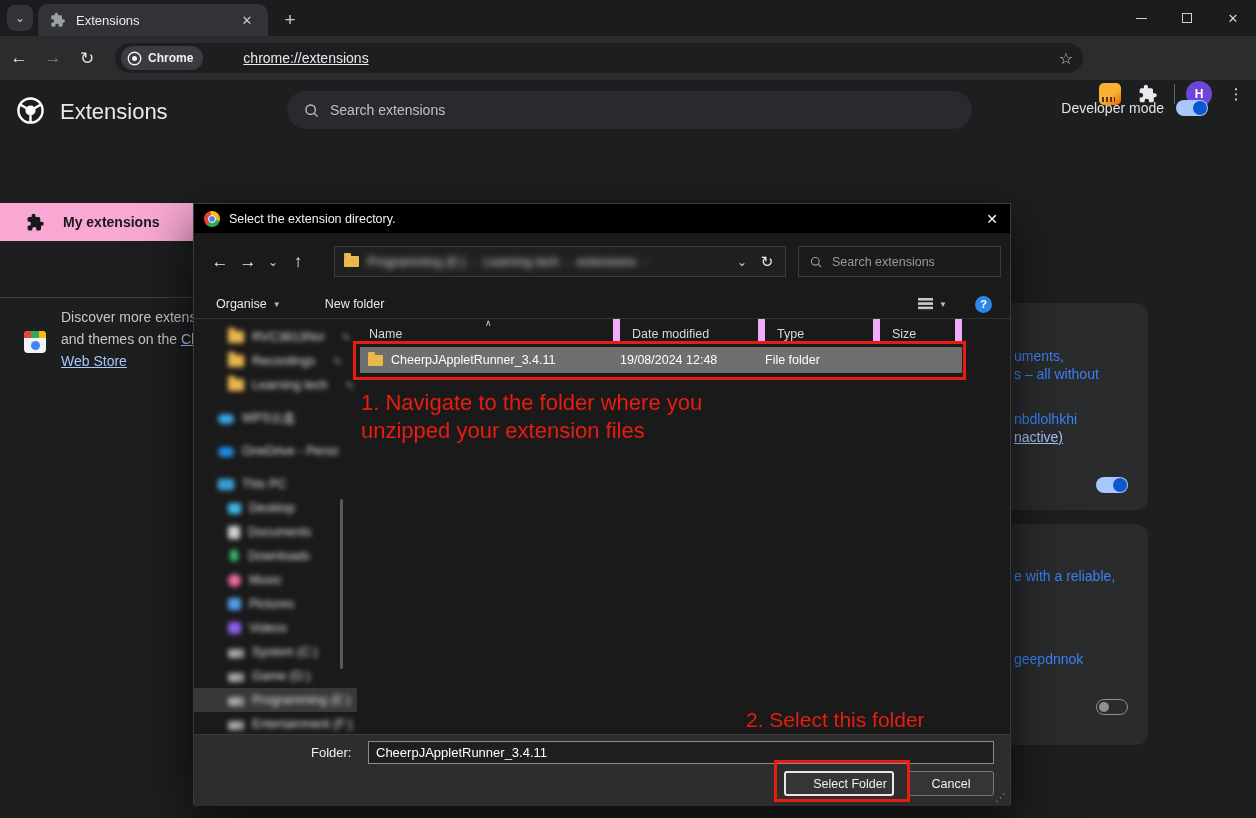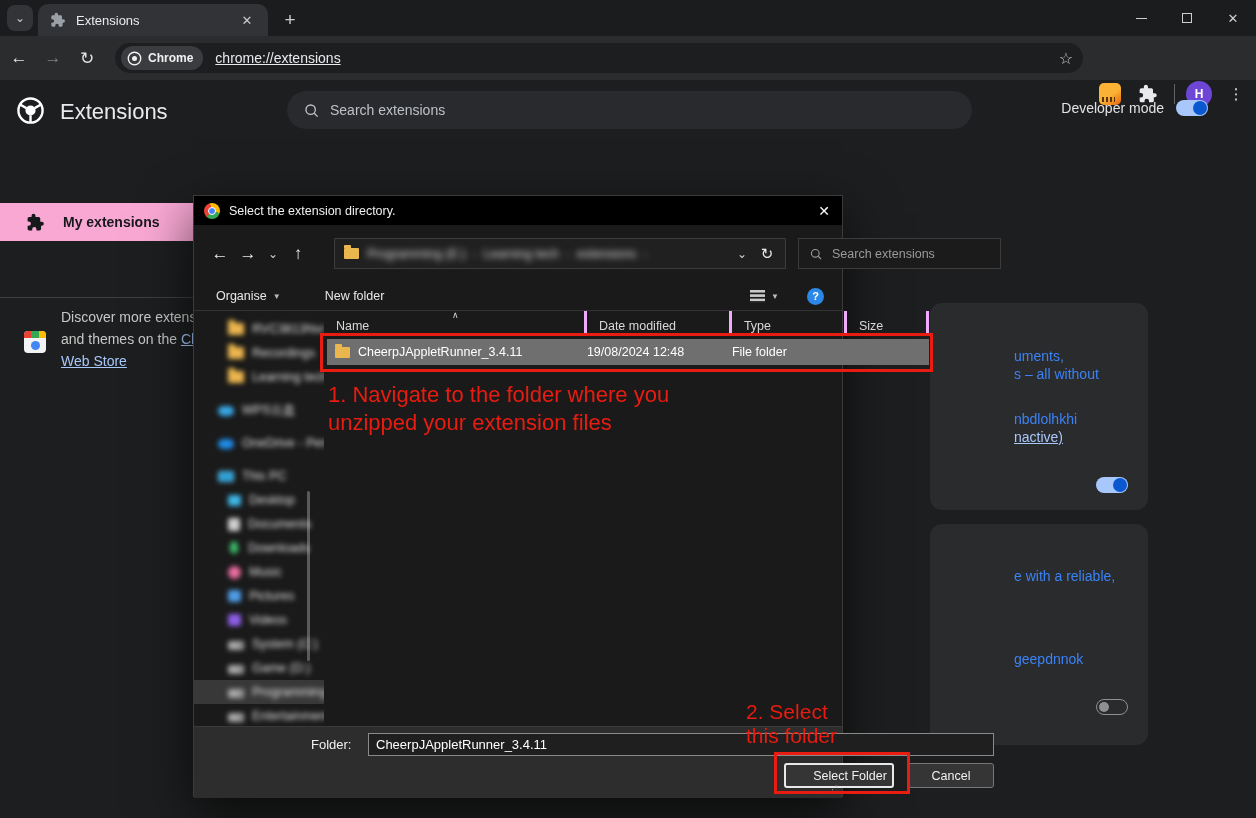--- a/index.html
+++ b/index.html
@@ -17,21 +17,21 @@
   .tab .tab-close { margin-left:auto; color:#c9c9c9; font-size:13px; width:18px; height:18px; display:flex; align-items:center; justify-content:center; border-radius:50%; }
   .newtab { position:absolute; left:278px; top:8px; width:24px; height:24px; color:#c9c9c9; font-size:19px; display:flex; align-items:center; justify-content:center; }
   .wincontrols { position:absolute; right:0; top:0; height:36px; display:flex; }
   .winbtn { width:46px; height:36px; display:flex; align-items:center; justify-content:center; color:#cfcfcf; font-size:13px; }
   .ic-min { width:11px; height:1px; background:#cfcfcf; display:inline-block; }
   .ic-max { width:10px; height:10px; border:1px solid #cfcfcf; display:inline-block; }
 
   .toolbar { position:absolute; left:0; top:36px; width:100%; height:44px; background:#2b2c2e; display:flex; align-items:center; }
   .navbtn { width:30px; height:30px; display:flex; align-items:center; justify-content:center; font-size:17px; color:#e4e4e4; margin-left:4px; }
   .navbtn.dim { color:#7e8083; }
-  .omnibox { position:absolute; left:115px; top:7px; width:968px; height:30px; background:#1d1e20; border-radius:15px; display:flex; align-items:center; }
+  .omnibox { position:absolute; left:115px; top:7px; width:968px; height:30px; background:#1d1e20; border-radius:15px; display:flex; align-items:center;gap:28px; }
   .chrome-chip { height:24px; margin-left:6px; padding:0 10px 0 6px; background:#3b3c40; border-radius:12px; display:flex; align-items:center; gap:6px;
     color:#f1f1f1; font-size:12px; font-weight:bold; }
   .url { margin-left:12px; color:#e8eaed; font-size:14px;text-decoration:underline; }
   .omni-star { margin-left:auto; margin-right:10px; color:#c9c9c9; font-size:16px; }
   .ext-orange { position:absolute; left:1099px; top:47px; width:22px; height:22px; border-radius:5px;
     background:linear-gradient(145deg,#f9b234 55%,#e8640c); }
   .ext-orange:after { content:""; position:absolute; left:3px; bottom:3px; width:13px; height:5px;
     background:repeating-linear-gradient(90deg,#5a3205 0 2px,transparent 2px 4px); }
   .tb-puzzle { position:absolute; left:1138px; top:48px; width:20px; height:20px; }
   .tb-sep { position:absolute; left:1174px; top:48px; width:1px; height:20px; background:#5f6368; }
@@ -67,21 +67,21 @@
   .ws-icon { position:absolute; left:24px; top:331px; width:22px; height:22px; border-radius:4px; background:#f1f3f4; overflow:hidden; }
   .ws-icon .roof { height:7px; background:linear-gradient(90deg,#ea4335 0 33%,#34a853 33% 66%,#fbbc05 66% 100%); }
   .ws-icon .ball { width:9px; height:9px; border-radius:50%; background:#4285f4; margin:3px auto 0; }
 
   .card { position:absolute; left:930px; width:218px; background:#2a2b2d; border-radius:12px; }
   .card-line { position:absolute; left:84px; font-size:14px; color:#3b82f6; white-space:nowrap; }
   .card-line.link { color:#a8c7fa; text-decoration:underline; }
   .card-toggle { position:absolute; right:20px; }
 
   
-  .dialog { position:absolute; left:193px; top:195px; width:650px; height:602px; background:#1a1a1a;
+  .dialog { position:absolute; left:193px; top:203px; width:818px; height:602px; background:#1a1a1a;
     border:1px solid #3a3a3a; box-shadow:0 18px 50px rgba(0,0,0,.65); }
   .dlg-title { position:absolute; left:0; top:0; width:100%; height:29px; background:#000; display:flex; align-items:center; }
   .chrome-logo-color { width:16px; height:16px; margin-left:10px; border-radius:50%; position:relative;
     background:conic-gradient(from -135deg,#ea4335 0 120deg,#fbbc05 0 240deg,#34a853 0 360deg); }
   .chrome-logo-color:after { content:""; position:absolute; left:4px; top:4px; width:8px; height:8px; border-radius:50%;
     background:#4285f4; border:1.5px solid #fff; box-sizing:border-box; }
   .dlg-title .t { margin-left:9px; color:#f0f0f0; font-size:12.5px; }
   .dlg-close { margin-left:auto; margin-right:12px; color:#fff; font-size:14px; }
 
   .dlg-nav { position:absolute; left:0; top:29px; width:100%; height:57px; display:flex; align-items:center; }
@@ -128,21 +128,21 @@
   .i-down { background:#3dbf6e; width:12px; height:13px; border-radius:2px; clip-path:polygon(20% 0,80% 0,80% 55%,100% 55%,50% 100%,0 55%,20% 55%); }
   .i-music { background:#e86ca0; width:13px; height:13px; border-radius:50%; }
   .i-pic { background:#4f9de8; width:13px; height:12px; border-radius:2px; }
   .i-vid { background:#8e5fe8; width:13px; height:12px; border-radius:2px; }
   .i-drive { background:#a9a9a9; height:9px; border-radius:2px; position:relative; margin-top:2px; }
   .i-drive:after { content:""; position:absolute; right:2px; top:3px; width:3px; height:3px; border-radius:50%; background:#444; }
   .tree-scroll { position:absolute; right:14px; top:180px; width:3px; height:170px; background:#5a5a5a; border-radius:2px; }
 
   .flist { position:relative; width:650px; height:100%; }
   .list-header { position:absolute; left:0; top:0; height:25px; display:flex; }
-  .lh-cell { border-right:3px solid #f0abfc; color:#d8d8d8; font-size:12.5px; display:flex; align-items:flex-end; padding:0 0 3px 12px; }
+  .lh-cell { border-right:7px solid #f0abfc; color:#d8d8d8; font-size:12.5px; display:flex; align-items:flex-end; padding:0 0 3px 12px; }
   .sort-caret { position:absolute; left:128px; top:-1px; color:#cfcfcf; font-size:9px; }
   .frow { position:absolute; left:3px; top:28px; width:602px; height:26px; background:#6f6f6f; display:flex; align-items:center;
     color:#fff; font-size:12.5px; }
   .fr-name { width:260px; display:flex; align-items:center; gap:8px; padding-left:8px; }
   .fr-date { width:145px; } .fr-type { width:115px; } .fr-size { width:80px; }
 
   .anno { position:absolute; color:#e81c10; z-index:60; }
   .anno-box { position:absolute; border:3px solid #e81c10; z-index:60; }
   #anno-box1 { left:-4px; top:22px; width:613px; height:39px; }
   #anno-text1 { left:4px; top:70px; font-size:22px; line-height:28px; }

